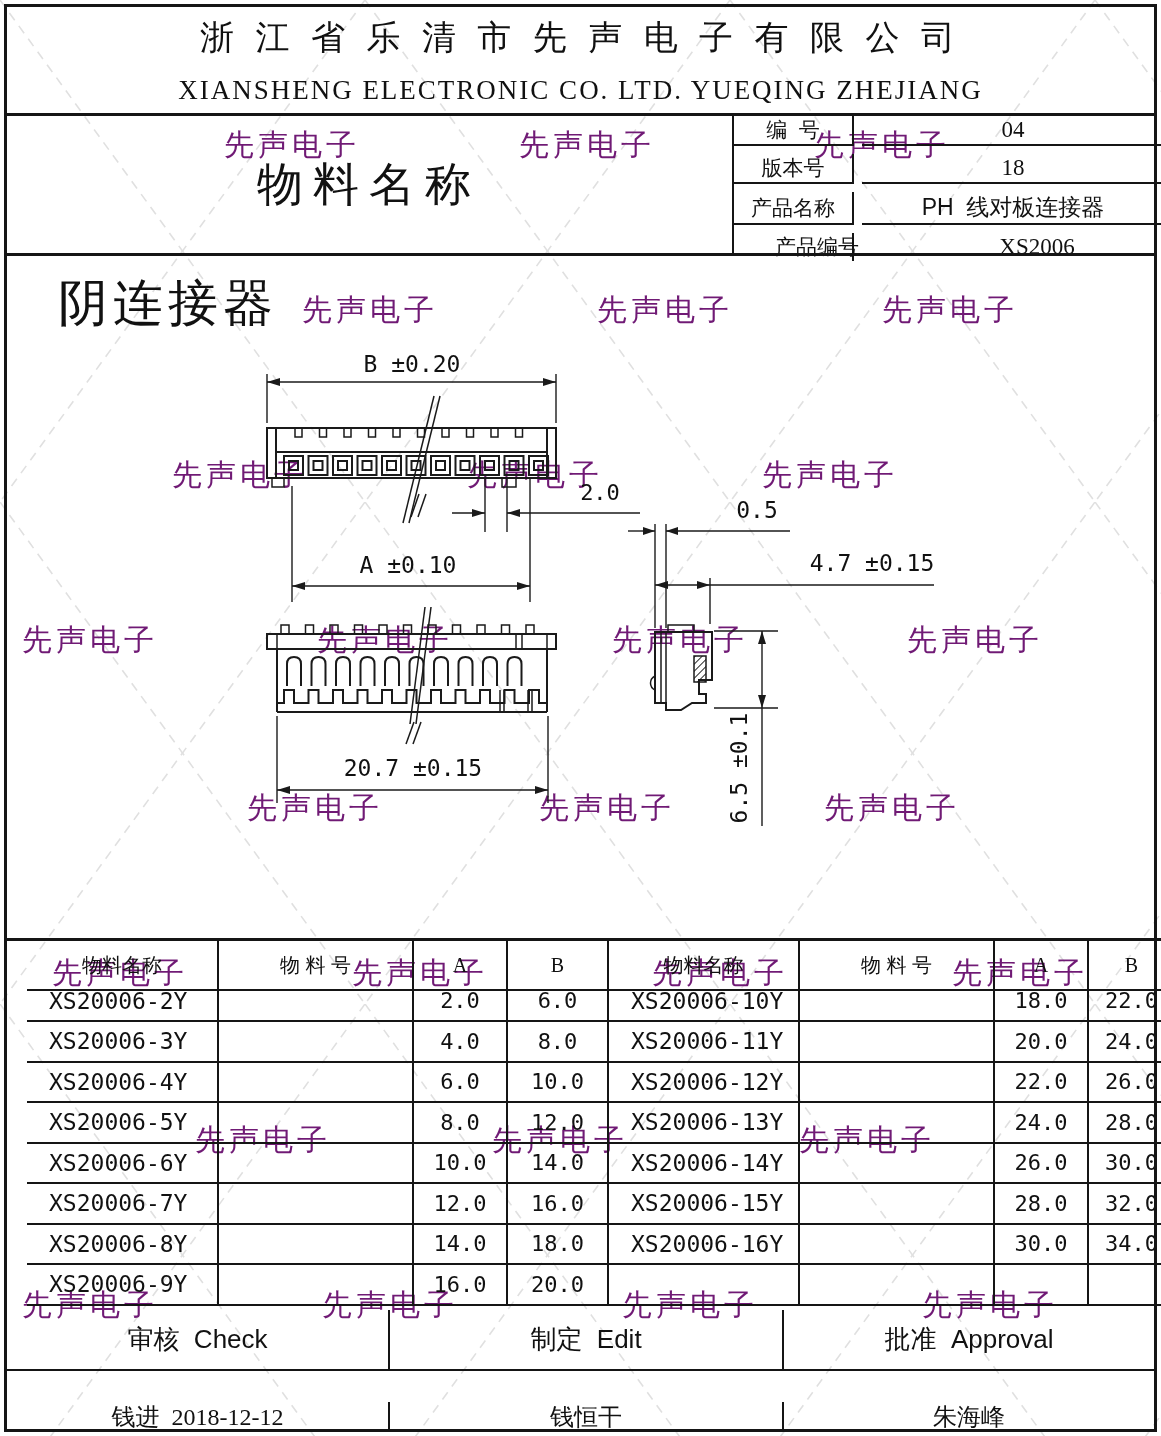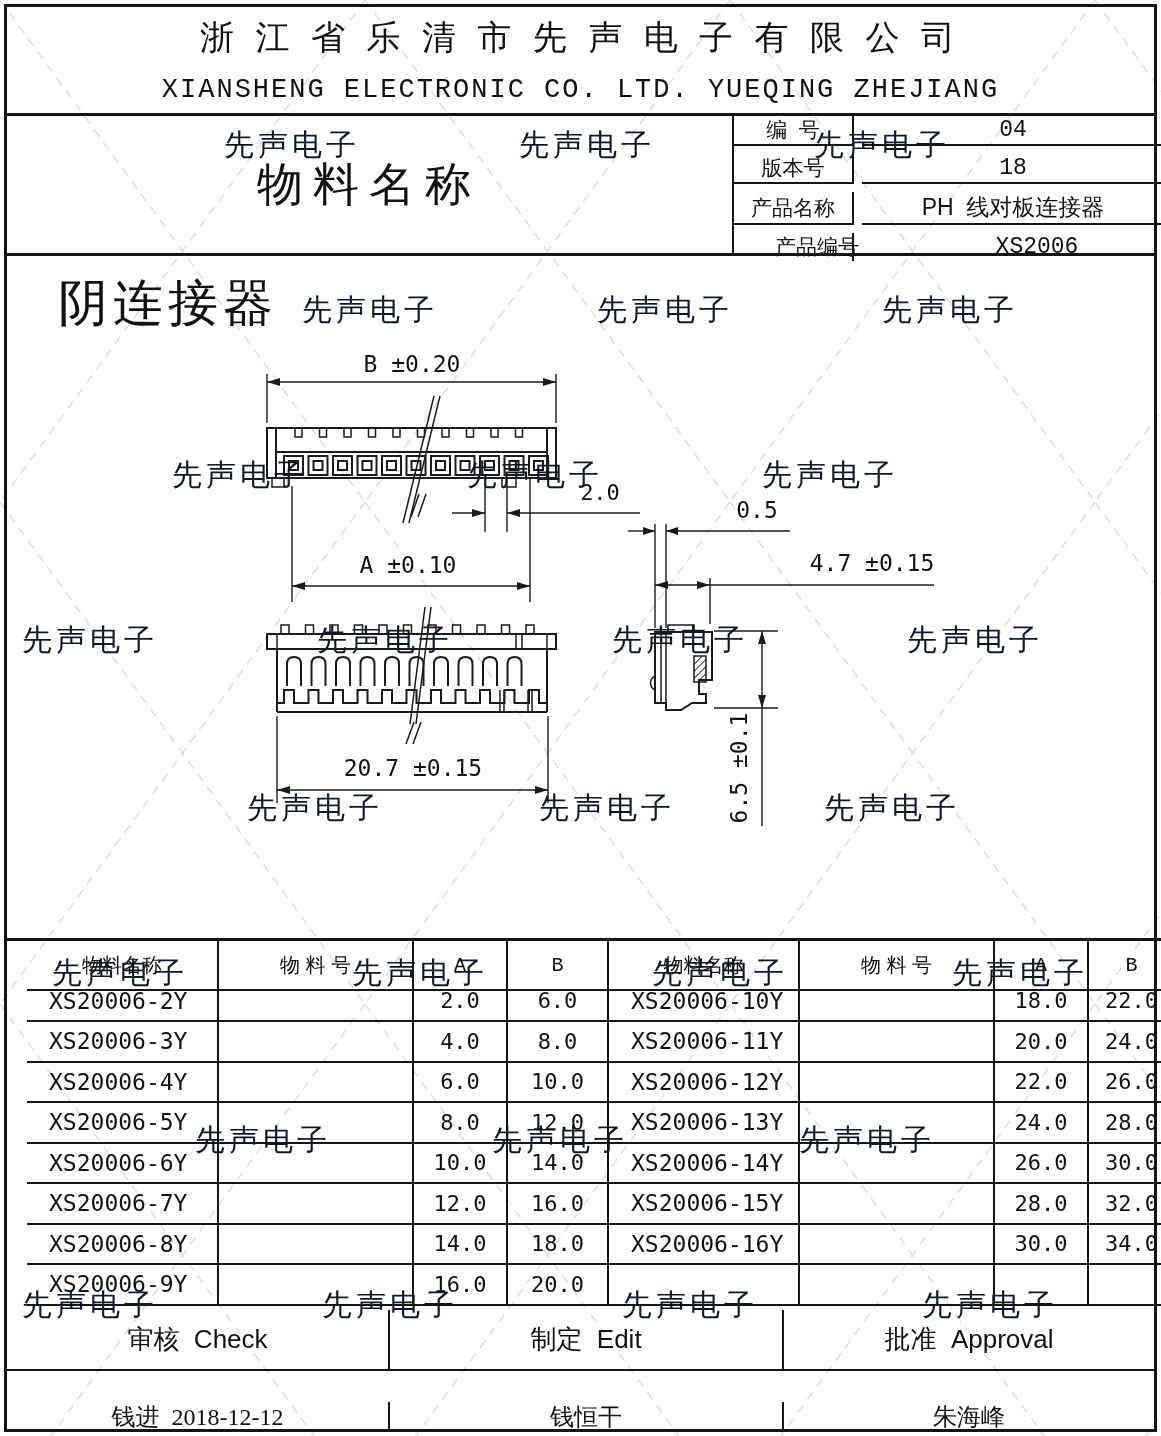--- a/index.html
+++ b/index.html
@@ -2,25 +2,25 @@
 <html><head>
 <meta charset="utf-8">
 <style>
   html,body{margin:0;padding:0;background:#fff;}
   .page{position:relative;width:1161px;height:1436px;background:#fff;overflow:hidden;
         font-family:"Liberation Sans","DejaVu Sans",sans-serif;color:#111;}
   .frame{position:absolute;left:4px;top:4px;right:4px;bottom:4px;border:3px solid #151515;z-index:3;pointer-events:none;}
   .layer{position:absolute;left:0;top:0;width:100%;height:100%;}
   .wm-layer{z-index:0;}
   .wm-text{position:absolute;transform:translate(-50%,-50%);font-size:30px;letter-spacing:4px;
-           color:#0f172a;white-space:nowrap;}
+           color:#701a75;white-space:nowrap;}
   .content{z-index:1;}
   .hline{position:absolute;background:#151515;height:3px;}
   .pre{white-space:pre;}
-  .cad{font-family:Liberation Mono, monospace;}
+  .cad{font-family:Liberation Serif, serif;}
   
   .company{position:absolute;left:7px;top:7px;width:1147px;height:106px;display:flex;
            flex-direction:column;align-items:center;justify-content:center;}
   .company-cn{font-size:34px;letter-spacing:6px;white-space:pre;}
   .company-en{font-size:27px;letter-spacing:2px;margin-top:14px;}
   
   .doc-title{position:absolute;left:7px;top:116px;width:724px;height:137px;display:flex;
              align-items:center;justify-content:center;font-size:46px;letter-spacing:10px;}
   .tb{position:absolute;left:732px;top:116px;width:422px;height:138px;display:grid;
       grid-template-columns:120px 302px;grid-template-rows:repeat(4,1fr);border-left:2px solid #151515;gap:8px;}

